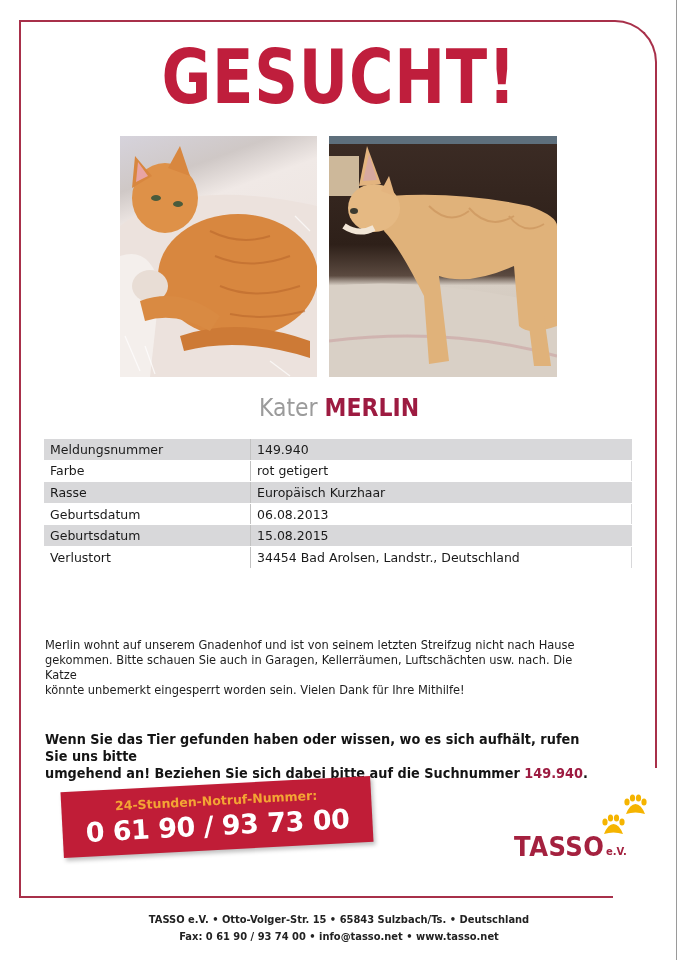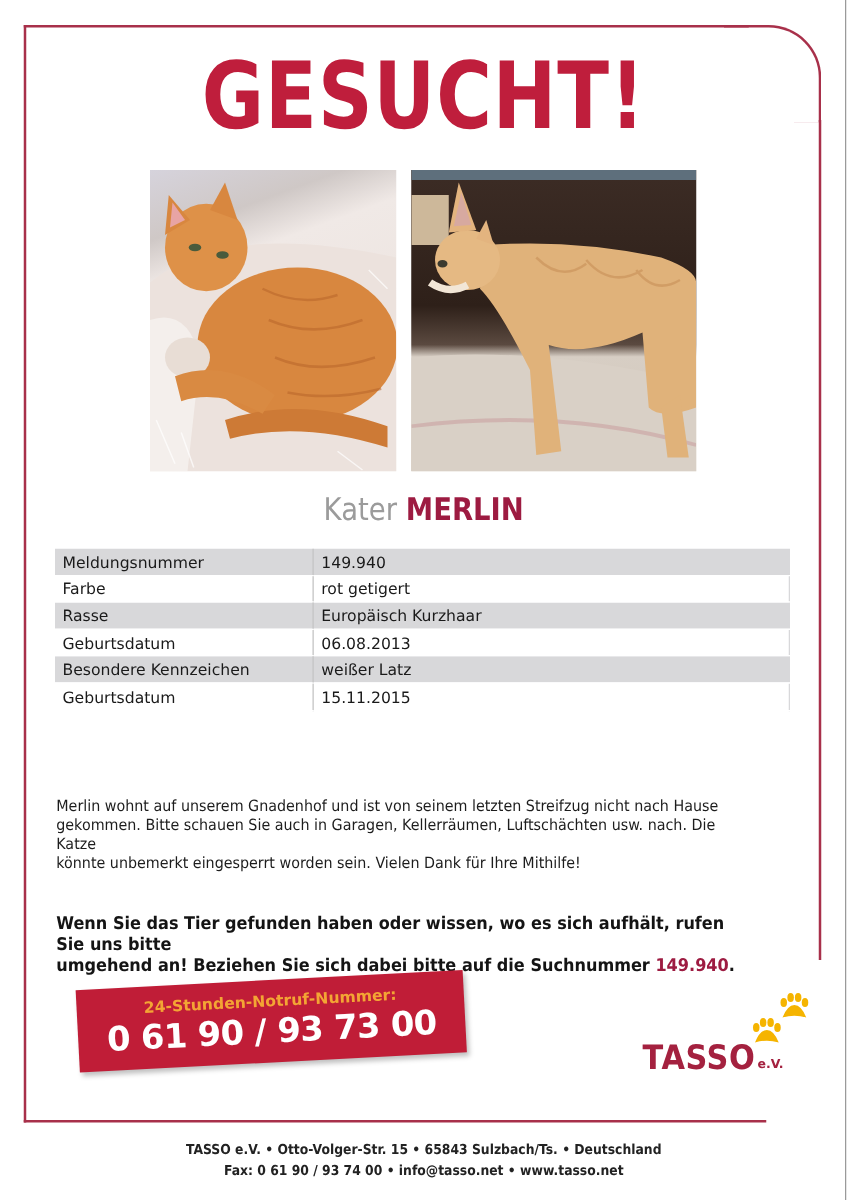--- a/index.html
+++ b/index.html
@@ -168,26 +168,26 @@
       </tr>
     <tr>
         <td class="k">Rasse</td>
         <td class="v">Europäisch Kurzhaar</td>
       </tr>
     <tr>
         <td class="k">Geburtsdatum</td>
         <td class="v">06.08.2013</td>
       </tr>
     <tr>
-        <td class="k">Besondere Kennzeichen</td>
-        <td class="v">weißer Latz</td>
-      </tr>
-    <tr>
         <td class="k">Geburtsdatum</td>
-        <td class="v">15.11.2015</td>
+        <td class="v">15.08.2015</td>
+      </tr>
+    <tr>
+        <td class="k">Verlustort</td>
+        <td class="v">34454 Bad Arolsen, Landstr., Deutschland</td>
       </tr>
   </tbody>
 </table>
 
 <div class="desc">
   <div>Merlin wohnt auf unserem Gnadenhof und ist von seinem letzten Streifzug nicht nach Hause</div>
   <div>gekommen.  Bitte schauen Sie auch in Garagen, Kellerräumen, Luftschächten usw. nach. Die Katze</div>
   <div>könnte unbemerkt eingesperrt worden sein. Vielen Dank für Ihre Mithilfe!</div>
 </div>
 

